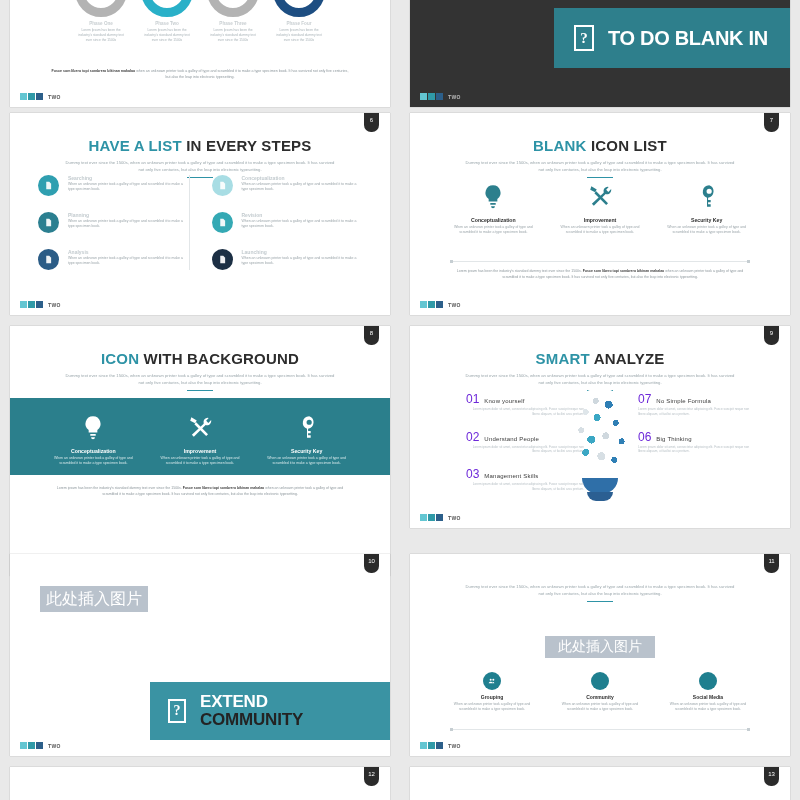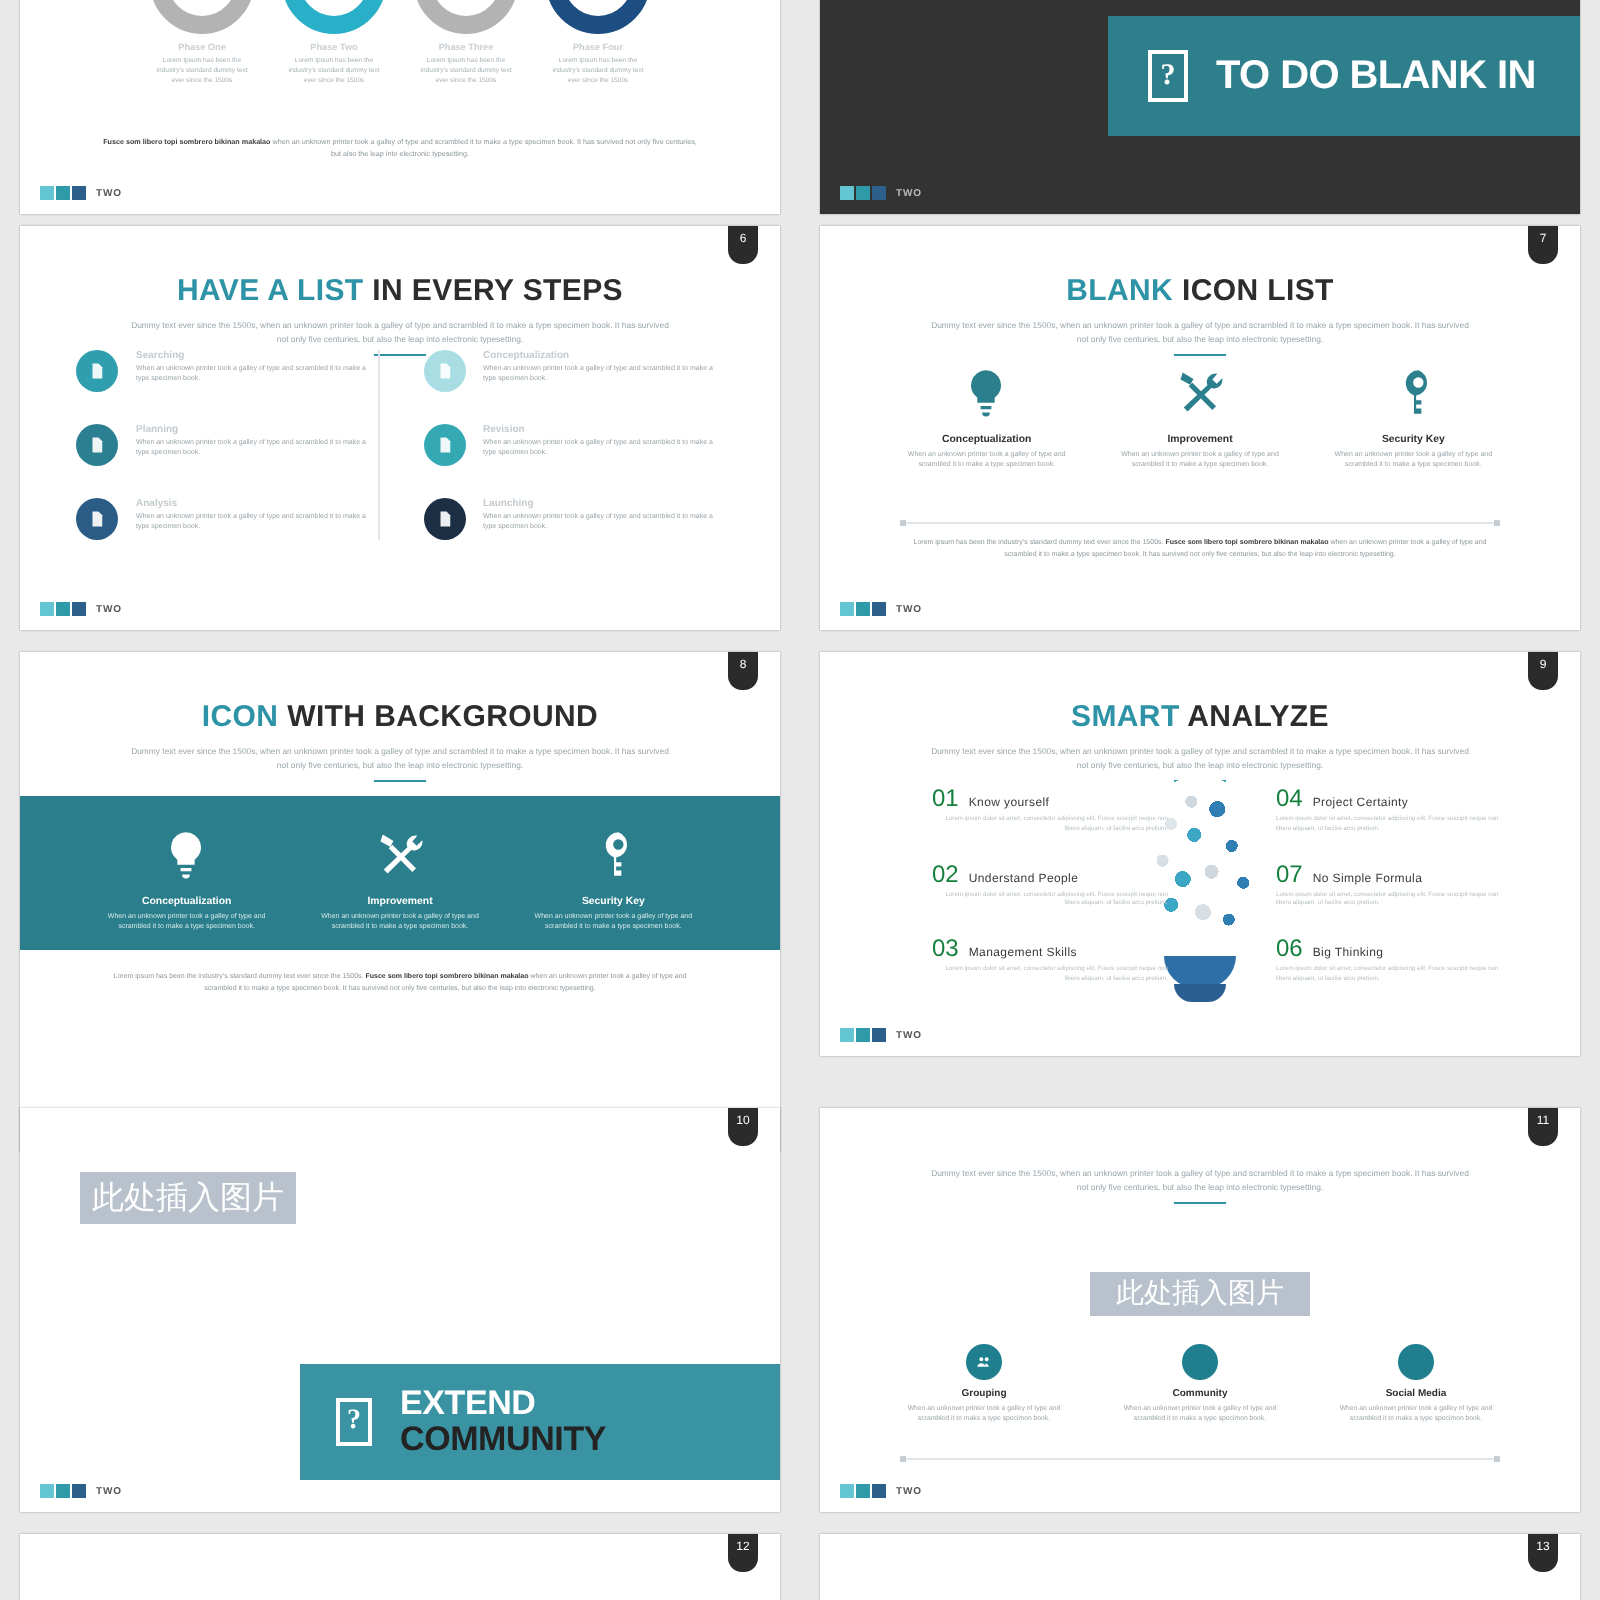--- a/index.html
+++ b/index.html
@@ -89,21 +89,21 @@
   .tri.onband .h { color:#ffffff; }
   .tri.onband .b { color:#d5e8ea; }
 
   
   #slide10 { left:410px; top:326px; width:380px; height:202px; }
   .sa-col { position:absolute; top:66px; width:118px; }
   .sa-col.l { left:56px; text-align:left; }
   .sa-col.r { right:34px; left:auto; text-align:left; }
   .sa-item { margin-bottom:13px; }
   .sa-head { display:flex; align-items:baseline; gap:5px; }
-  .sa-num { font-size:12px; color:#15803d; font-weight:300; font-family:"Liberation Sans", sans-serif; }
+  .sa-num { font-size:12px; color:#6d28d9; font-weight:300; font-family:"Liberation Sans", sans-serif; }
   .sa-lbl { font-size:6px; color:#3a3a3a; letter-spacing:.2px; }
   .sa-body { font-size:3.1px; line-height:1.55; color:#b6bfc4; margin-top:1px; text-align:right; }
   .sa-col.r .sa-body { text-align:left; }
   .bulb { position:absolute; left:50%; top:62px; transform:translateX(-50%); width:84px; height:118px; }
   .bulb .dome { position:absolute; top:0; left:6px; width:72px; height:92px; border-radius:50% 50% 46% 46%;
                 background:radial-gradient(circle at 30% 26%, #dfe6ea 0 3px, transparent 3px),
                            radial-gradient(circle at 62% 18%, #2f7fb5 0 4px, transparent 4px),
                            radial-gradient(circle at 46% 32%, #3ba7c4 0 3.5px, transparent 3.5px),
                            radial-gradient(circle at 72% 38%, #2f7fb5 0 3px, transparent 3px),
                            radial-gradient(circle at 24% 46%, #d7dfe4 0 3px, transparent 3px),
@@ -427,27 +427,20 @@
             <span class="sa-num">03</span>
             <span class="sa-lbl">Management Skills</span>
           </div>
         <div class="sa-body">Lorem ipsum dolor sit amet, consectetur adipiscing elit. Fusce suscipit neque non libero aliquam, ut facilisi arcu pretium.</div>
       </div>
     </div>
 
     <div class="sa-col r">
       <div class="sa-item">
         <div class="sa-head">
-            <span class="sa-num">04</span>
-            <span class="sa-lbl">Project Certainty</span>
-          </div>
-        <div class="sa-body">Lorem ipsum dolor sit amet, consectetur adipiscing elit. Fusce suscipit neque non libero aliquam, ut facilisi arcu pretium.</div>
-      </div>
-      <div class="sa-item">
-        <div class="sa-head">
             <span class="sa-num">07</span>
             <span class="sa-lbl">No Simple Formula</span>
           </div>
         <div class="sa-body">Lorem ipsum dolor sit amet, consectetur adipiscing elit. Fusce suscipit neque non libero aliquam, ut facilisi arcu pretium.</div>
       </div>
       <div class="sa-item">
         <div class="sa-head">
             <span class="sa-num">06</span>
             <span class="sa-lbl">Big Thinking</span>
           </div>

